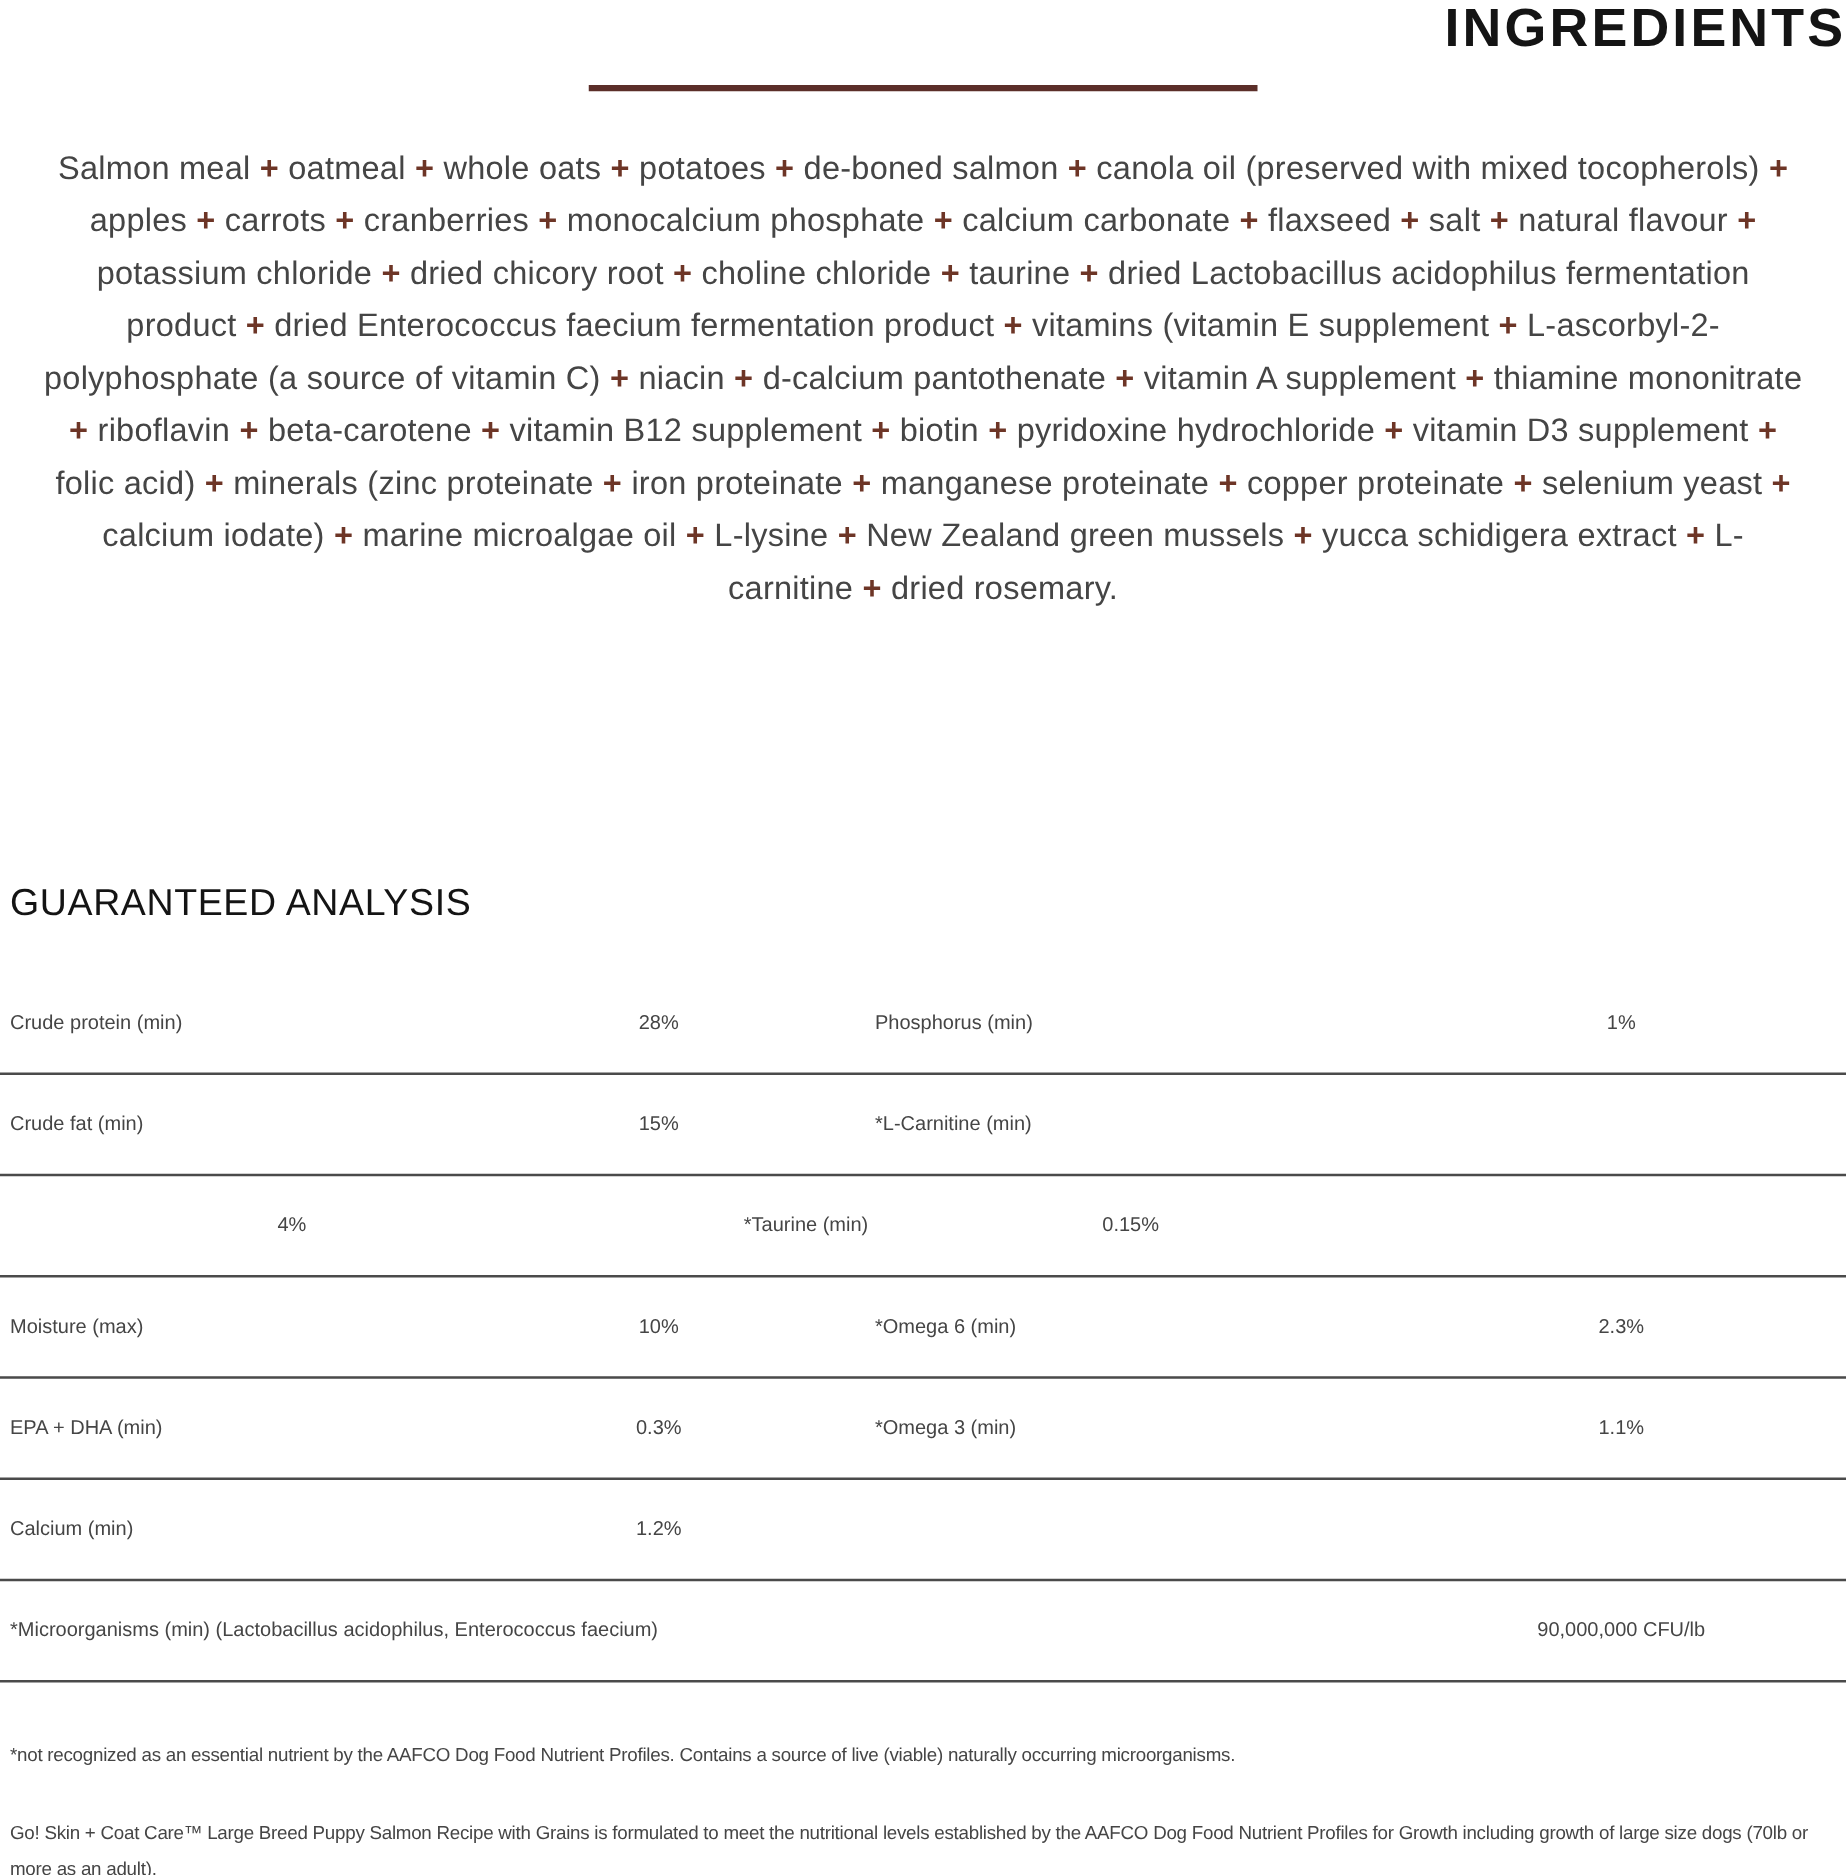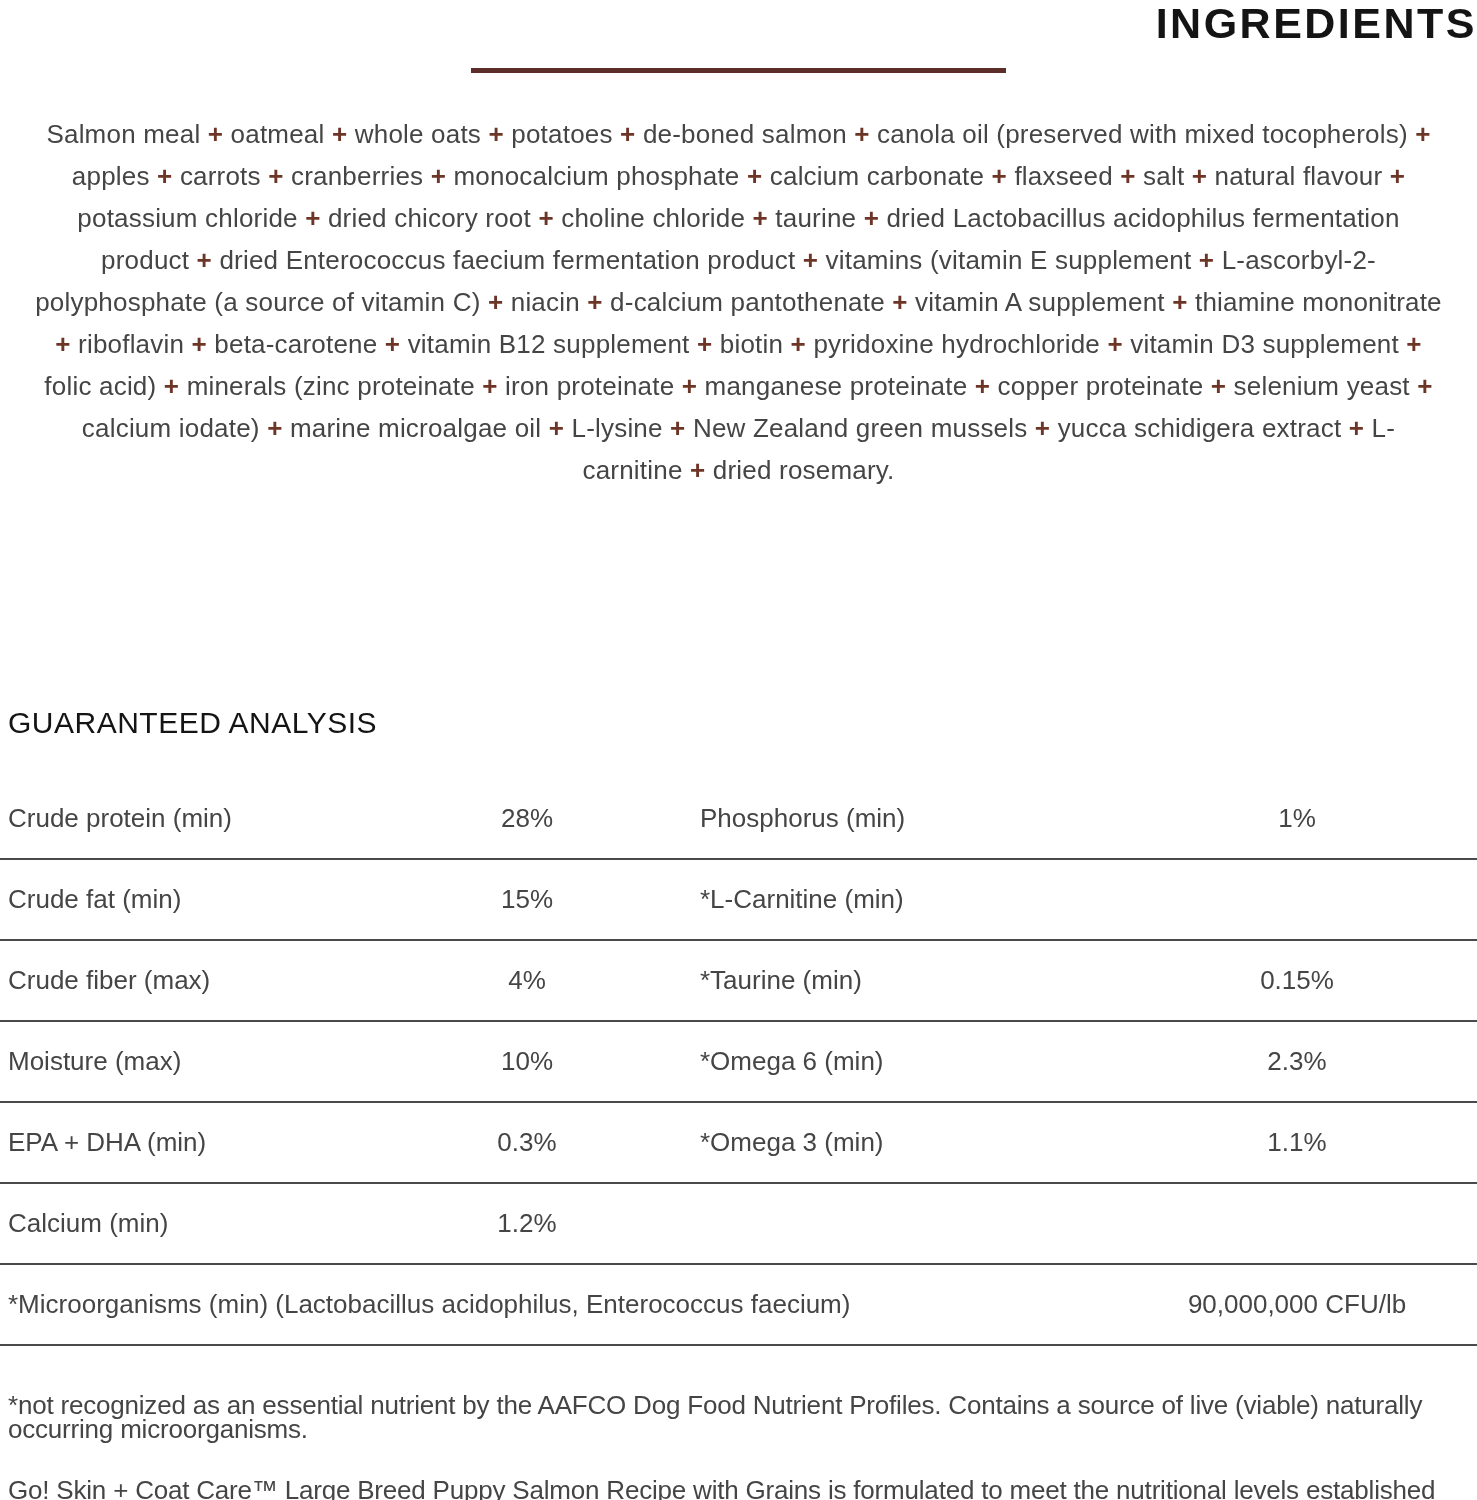--- a/index.html
+++ b/index.html
@@ -51,32 +51,32 @@
     letter-spacing:0.5px;
     color:#141414;
   }
   .ga-table { margin-top:36px; }
   .ga-row {
     display:grid;
     grid-template-columns:467px 120px 105px 425px 360px;
     align-items:center;
     height:79px;
     border-bottom:2px solid #4a4a4a;
-    font-size:26px;
+    font-size:16px;
     color:#454545;
   }
   .ga-row.full { grid-template-columns:1fr 360px;gap:44px; }
   .cell-label { padding-left:8px; white-space:nowrap; }
   .cell-value { text-align:center; white-space:nowrap; }
   .cell-spacer { }
 
   
   .note {
     margin:47px 8px 0 8px;
-    font-size:26px;
+    font-size:15px;
     line-height:24px;
     letter-spacing:-0.2px;
     color:#454545;
   }
   .note2 {
     margin-top:35px;
     line-height:29px;
   }
 </style>
 </head>
@@ -101,21 +101,20 @@
           <div class="cell-label">Phosphorus (min)</div>
           <div class="cell-value">1%</div>
         </div>
         <div class="ga-row">
           <div class="cell-label">Crude fat (min)</div>
           <div class="cell-value">15%</div>
           <div class="cell-spacer"></div>
           <div class="cell-label">*L-Carnitine (min)</div>
         </div>
         <div class="ga-row">
-          <div class="cell-label">Crude fiber (max)</div>
           <div class="cell-value">4%</div>
           <div class="cell-spacer"></div>
           <div class="cell-label">*Taurine (min)</div>
           <div class="cell-value">0.15%</div>
         </div>
         <div class="ga-row">
           <div class="cell-label">Moisture (max)</div>
           <div class="cell-value">10%</div>
           <div class="cell-spacer"></div>
           <div class="cell-label">*Omega 6 (min)</div>

